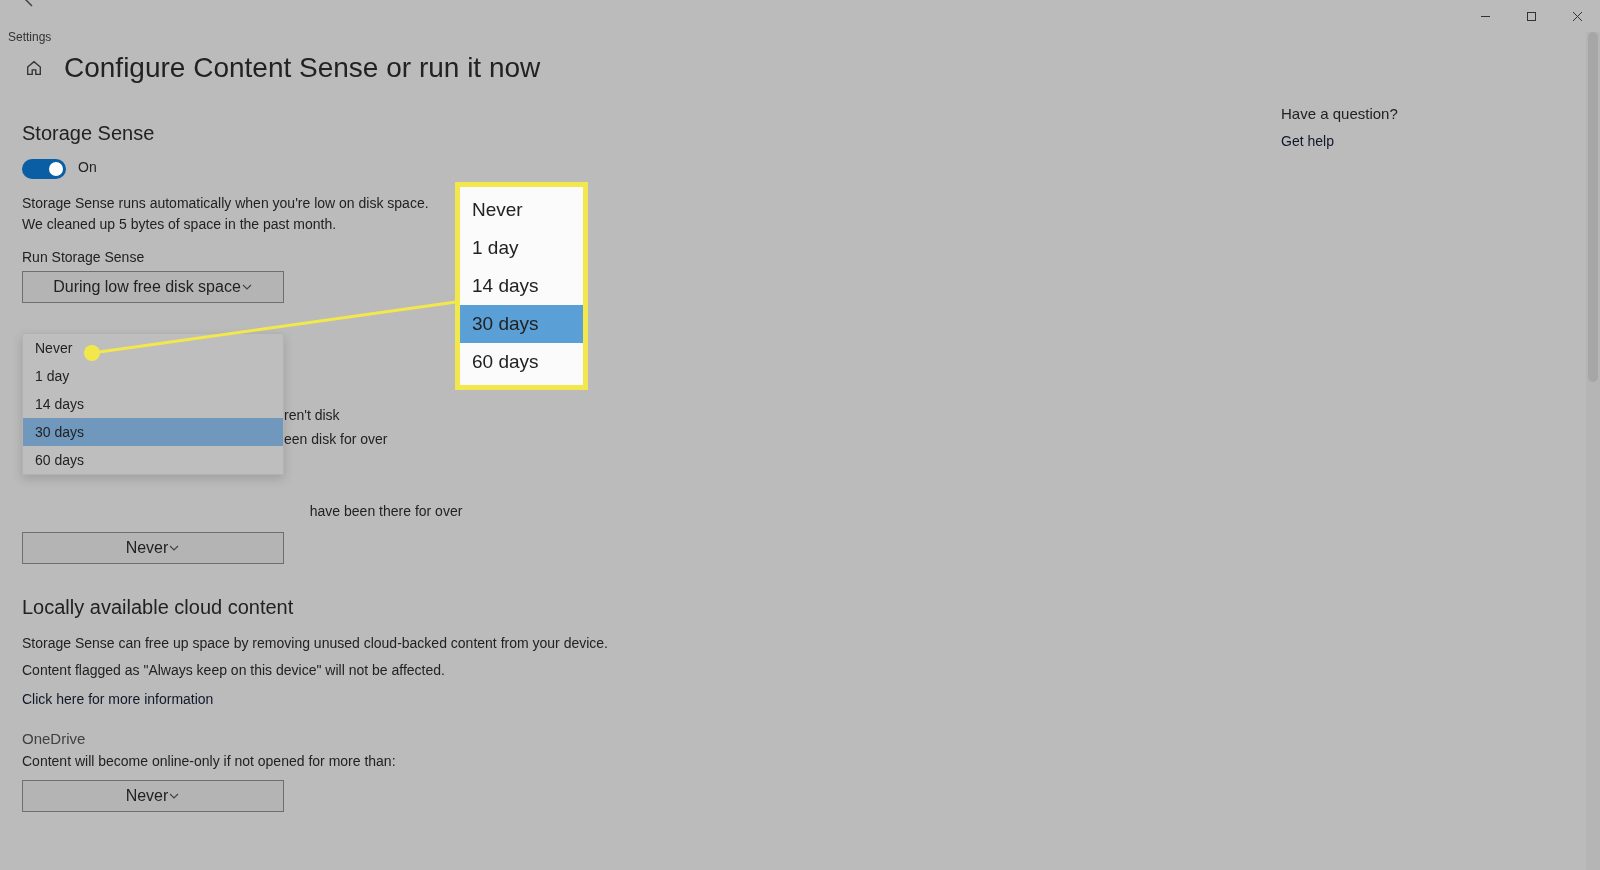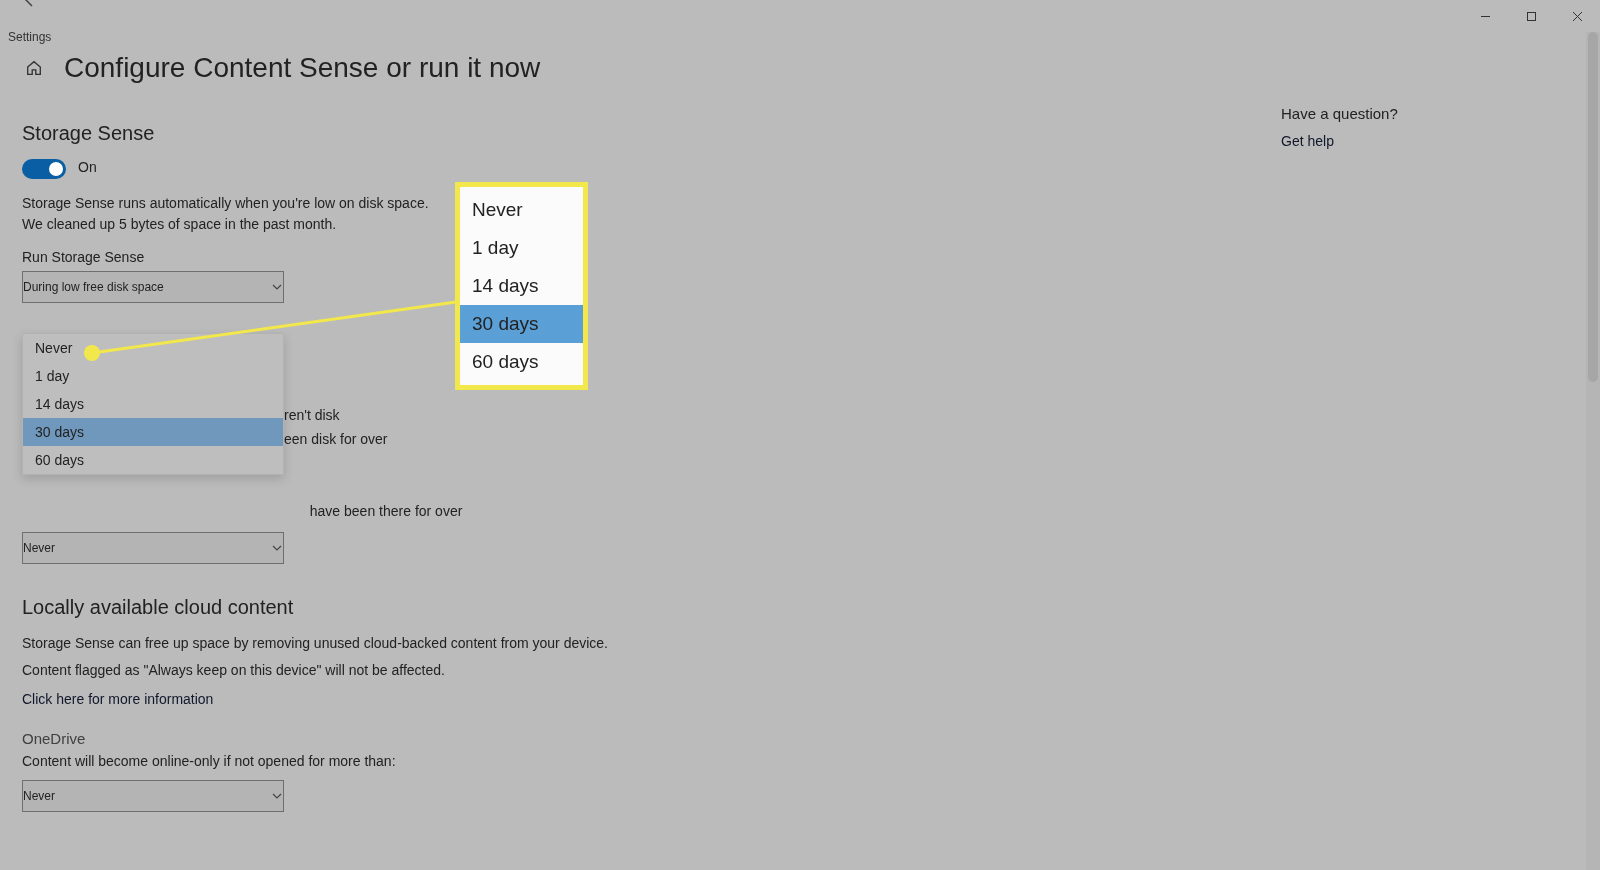--- a/index.html
+++ b/index.html
@@ -150,23 +150,23 @@
   }
 
   
   .combobox {
     width: 262px;
     height: 32px;
     border: 1px solid #6f6f6f;
     background: #b4b4b4;
     display: flex;
     align-items: center;
-    justify-content: space-between;
-    padding: 0 0;
-    font-size: 12px;
+    justify-content: center;
+    padding: 0 12px;
+    font-size: 16px;
     cursor: pointer;
   }
   .combobox svg { width: 12px; height: 12px; stroke:#444; }
 
   .link {
     color: #0f172a;
     font-size: 14px;
     cursor: pointer;
     margin-top: 10px;
     display: inline-block;

